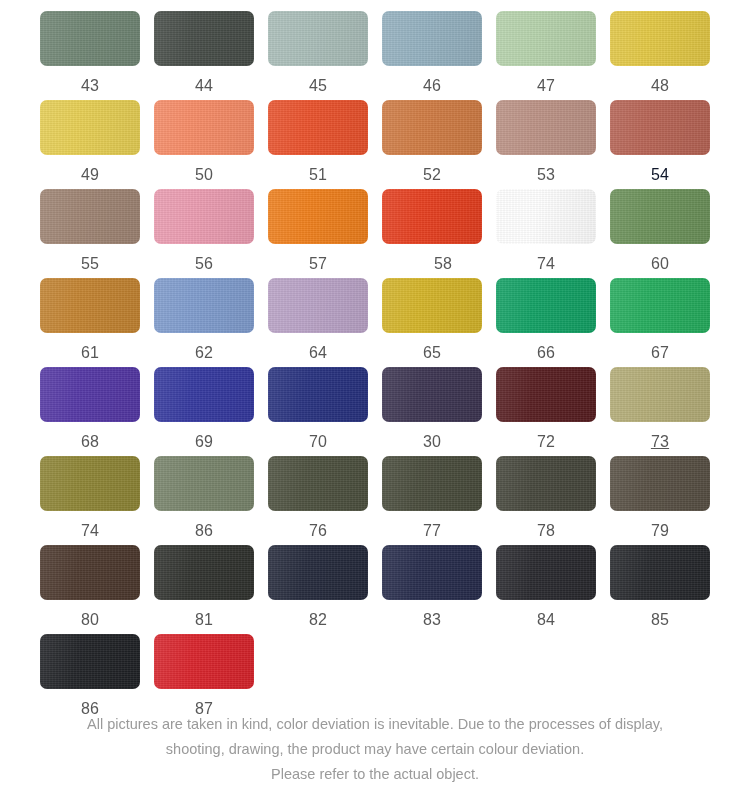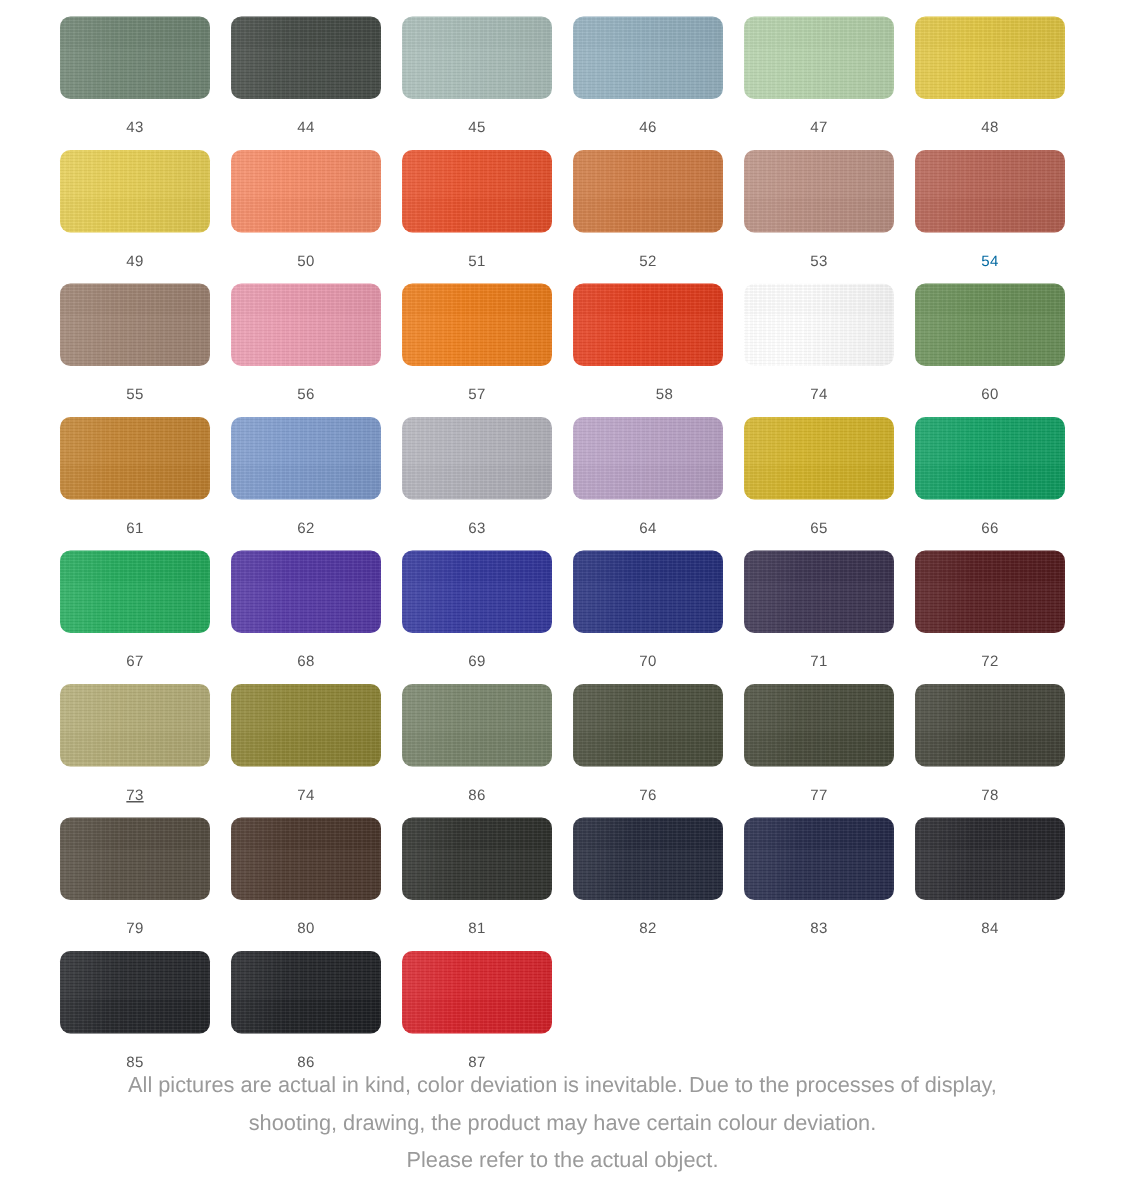--- a/index.html
+++ b/index.html
@@ -74,21 +74,21 @@
         100deg,
         rgba(255,255,255,0.10) 0%,
         rgba(255,255,255,0.02) 38%,
         rgba(0,0,0,0.05) 100%
       );
     pointer-events: none;
   }
 
   .swatch-label {
     margin-top: 11px;
-    font-size: 10px;
+    font-size: 16px;
     line-height: 17px;
     color: #575757;
     text-align: center;
     letter-spacing: 0.2px;
   }
 
   #disclaimer {
     position: absolute;
     left: 0;
     right: 0;
@@ -150,21 +150,21 @@
       <div class="swatch-cell">
         <div class="swatch-chip" style="background-color: rgb(207, 122, 66);"></div>
         <div class="swatch-label" style="color: rgb(87, 87, 87);">52</div>
       </div>
       <div class="swatch-cell">
         <div class="swatch-chip" style="background-color: rgb(187, 145, 132);"></div>
         <div class="swatch-label" style="color: rgb(87, 87, 87);">53</div>
       </div>
       <div class="swatch-cell">
         <div class="swatch-chip" style="background-color: rgb(182, 98, 83);"></div>
-        <div class="swatch-label" style="color: #0369a1; text-align: right;">54</div>
+        <div class="swatch-label" style="color: #0f172a; text-align: right;">54</div>
       </div>
       <div class="swatch-cell">
         <div class="swatch-chip" style="background-color: rgb(158, 131, 114);"></div>
         <div class="swatch-label" style="color: rgb(87, 87, 87);">55</div>
       </div>
       <div class="swatch-cell">
         <div class="swatch-chip" style="background-color: rgb(235, 155, 176);"></div>
         <div class="swatch-label" style="color: rgb(87, 87, 87);">56</div>
       </div>
       <div class="swatch-cell">
@@ -185,24 +185,20 @@
       </div>
       <div class="swatch-cell">
         <div class="swatch-chip" style="background-color: rgb(194, 130, 47);"></div>
         <div class="swatch-label" style="color: rgb(87, 87, 87);">61</div>
       </div>
       <div class="swatch-cell">
         <div class="swatch-chip" style="background-color: rgb(126, 155, 205);"></div>
         <div class="swatch-label" style="color: rgb(87, 87, 87);">62</div>
       </div>
       <div class="swatch-cell">
-        <div class="swatch-chip" style="background-color: rgb(179, 179, 187);"></div>
-        <div class="swatch-label" style="color: rgb(87, 87, 87);">63</div>
-      </div>
-      <div class="swatch-cell">
         <div class="swatch-chip" style="background-color: rgb(185, 162, 198);"></div>
         <div class="swatch-label" style="color: rgb(87, 87, 87);">64</div>
       </div>
       <div class="swatch-cell">
         <div class="swatch-chip" style="background-color: rgb(211, 179, 39);"></div>
         <div class="swatch-label" style="color: rgb(87, 87, 87);">65</div>
       </div>
       <div class="swatch-cell">
         <div class="swatch-chip" style="background-color: rgb(16, 160, 99);"></div>
         <div class="swatch-label" style="color: rgb(87, 87, 87);">66</div>
@@ -218,21 +214,21 @@
       <div class="swatch-cell">
         <div class="swatch-chip" style="background-color: rgb(51, 55, 158);"></div>
         <div class="swatch-label" style="color: rgb(87, 87, 87);">69</div>
       </div>
       <div class="swatch-cell">
         <div class="swatch-chip" style="background-color: rgb(38, 48, 126);"></div>
         <div class="swatch-label" style="color: rgb(87, 87, 87);">70</div>
       </div>
       <div class="swatch-cell">
         <div class="swatch-chip" style="background-color: rgb(59, 51, 80);"></div>
-        <div class="swatch-label" style="color: rgb(87, 87, 87);">71</div>
+        <div class="swatch-label" style="color: rgb(87, 87, 87);">30</div>
       </div>
       <div class="swatch-cell">
         <div class="swatch-chip" style="background-color: rgb(86, 28, 31);"></div>
         <div class="swatch-label" style="color: rgb(87, 87, 87);">72</div>
       </div>
       <div class="swatch-cell">
         <div class="swatch-chip" style="background-color: rgb(179, 172, 118);"></div>
         <div class="swatch-label" style="color: rgb(87, 87, 87); text-decoration: underline;">73</div>
       </div>
       <div class="swatch-cell">
@@ -287,18 +283,18 @@
         <div class="swatch-chip" style="background-color: rgb(31, 33, 37);"></div>
         <div class="swatch-label" style="color: rgb(87, 87, 87);">86</div>
       </div>
       <div class="swatch-cell">
         <div class="swatch-chip" style="background-color: rgb(216, 34, 42);"></div>
         <div class="swatch-label" style="color: rgb(87, 87, 87);">87</div>
       </div>
     </div>
 
   <div id="disclaimer" style="color: rgb(154, 154, 154);">
-    <span class="line">All pictures are actual in kind, color deviation is inevitable. Due to the processes of display,</span>
+    <span class="line">All pictures are taken in kind, color deviation is inevitable. Due to the processes of display,</span>
     <span class="line">shooting, drawing, the product may have certain colour deviation.</span>
     <span class="line">Please refer to the actual object.</span>
   </div>
 
 </div>
 
 </body></html>

